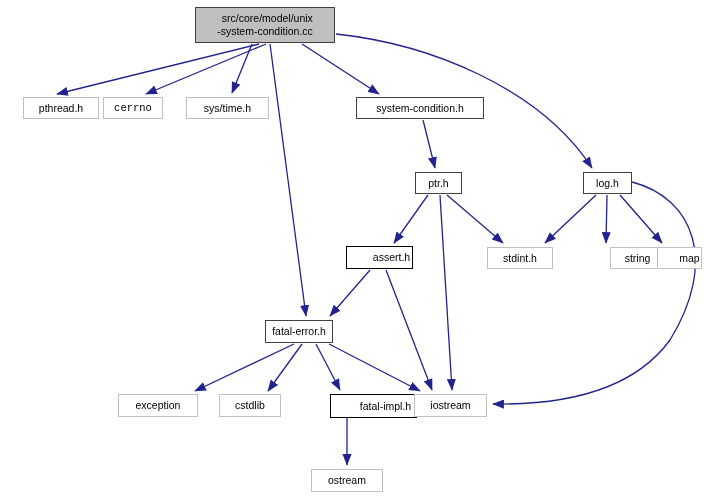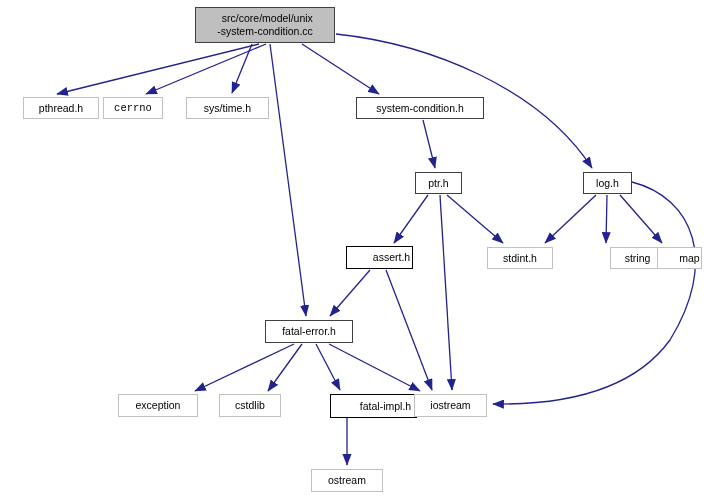--- a/index.html
+++ b/index.html
@@ -99,21 +99,21 @@
       <div class="node" style="left: 7px; top: 97px; width: 76px; height: 22px; margin-left: 16px;"><span class="node-label">pthread.h</span></div>
       <div class="node" style="left: 103px; top: 97px; width: 60px; height: 22px; font-family: Liberation Mono, monospace;"><span class="node-label">cerrno</span></div>
       <div class="node" style="left: 186px; top: 97px; width: 83px; height: 22px;"><span class="node-label">sys/time.h</span></div>
       <div class="node key" style="left: 356px; top: 97px; width: 128px; height: 22px;"><span class="node-label">system-condition.h</span></div>
       <div class="node key" style="left: 415px; top: 172px; width: 47px; height: 22px;"><span class="node-label">ptr.h</span></div>
       <div class="node key" style="left: 583px; top: 172px; width: 49px; height: 22px;"><span class="node-label">log.h</span></div>
       <div class="node strong" style="left: 346px; top: 246px; width: 67px; height: 23px;"><span class="node-label">assert.h</span></div>
       <div class="node" style="left: 487px; top: 247px; width: 66px; height: 22px;"><span class="node-label">stdint.h</span></div>
       <div class="node" style="left: 577px; top: 247px; width: 55px; height: 22px; margin-left: 33px;"><span class="node-label">string</span></div>
       <div class="node" style="left: 657px; top: 247px; width: 45px; height: 22px; padding-left: 20px;"><span class="node-label">map</span></div>
-      <div class="node key" style="left: 265px; top: 320px; width: 88px; height: 23px;"><span class="node-label">fatal-error.h</span></div>
+      <div class="node key" style="left: 265px; top: 320px; width: 68px; height: 23px;"><span class="node-label">fatal-error.h</span></div>
       <div class="node" style="left: 118px; top: 394px; width: 80px; height: 23px; text-align: right;"><span class="node-label">exception</span></div>
       <div class="node" style="left: 219px; top: 394px; width: 62px; height: 23px;"><span class="node-label">cstdlib</span></div>
       <div class="node strong" style="left: 302px; top: 394px; width: 87px; height: 24px; margin-left: 28px;"><span class="node-label">fatal-impl.h</span></div>
       <div class="node" style="left: 414px; top: 394px; width: 73px; height: 23px;"><span class="node-label">iostream</span></div>
       <div class="node" style="left: 311px; top: 469px; width: 72px; height: 23px;"><span class="node-label">ostream</span></div>
     </div>
 
 </div>
 
 </body></html>

